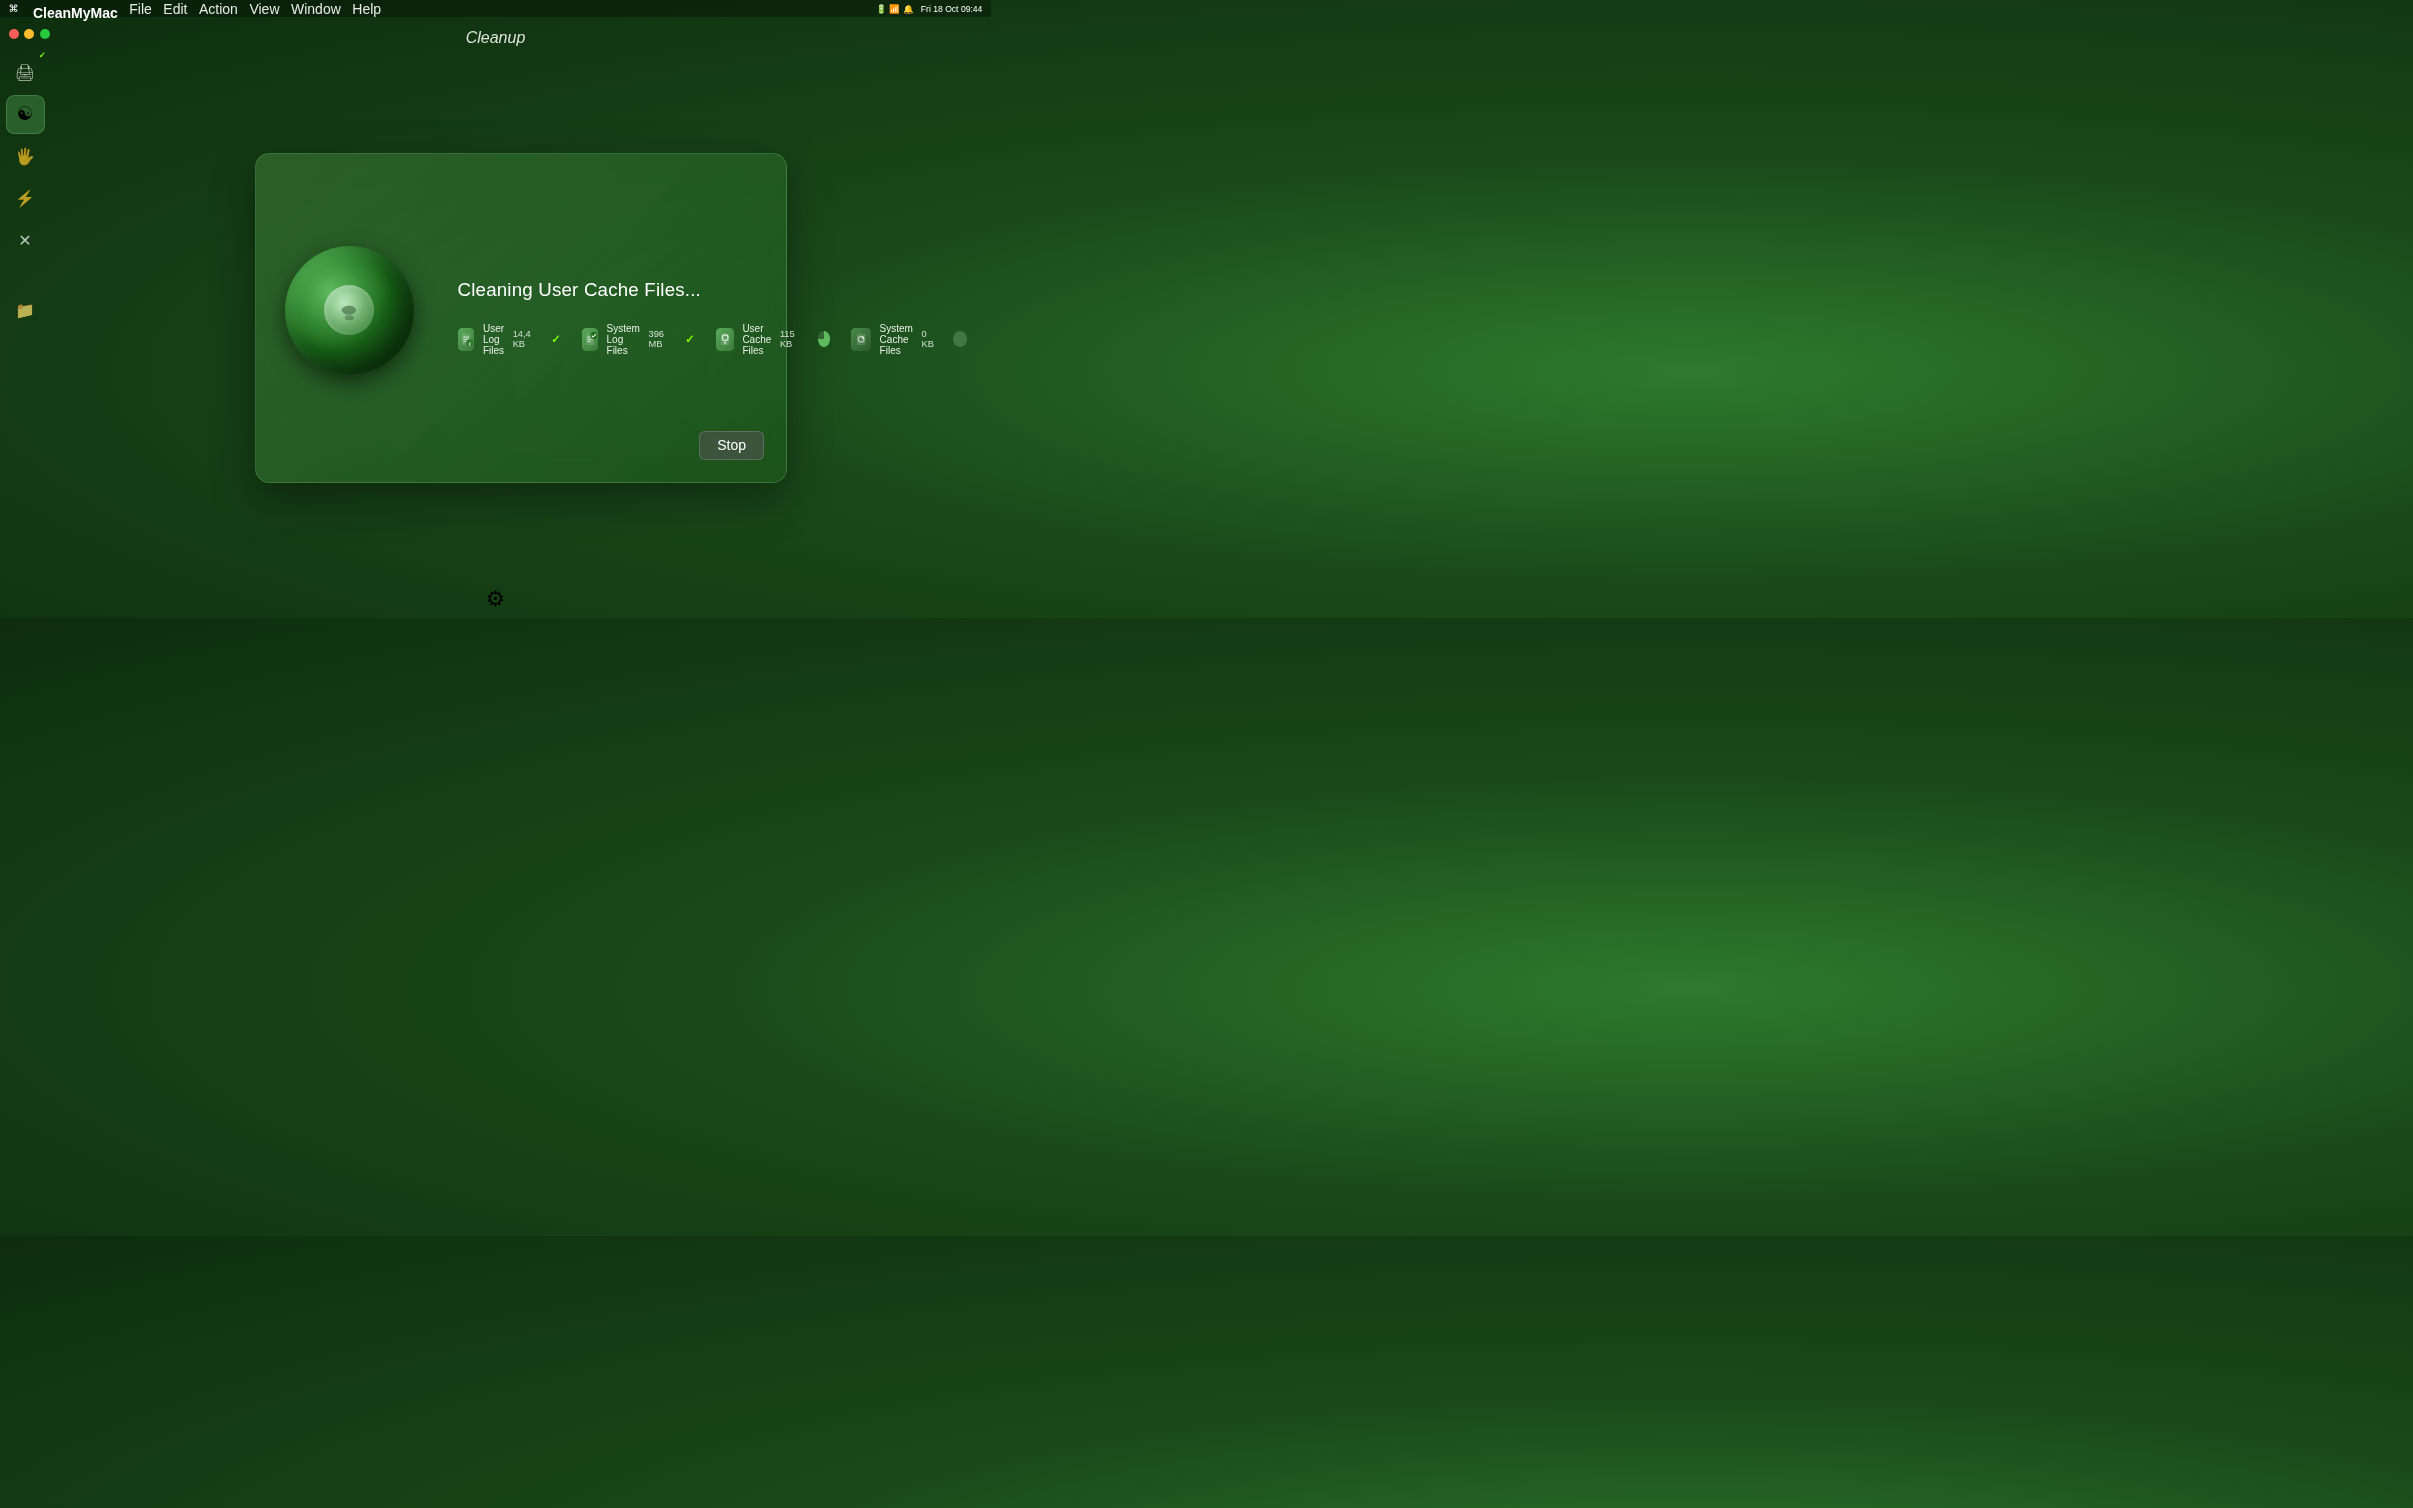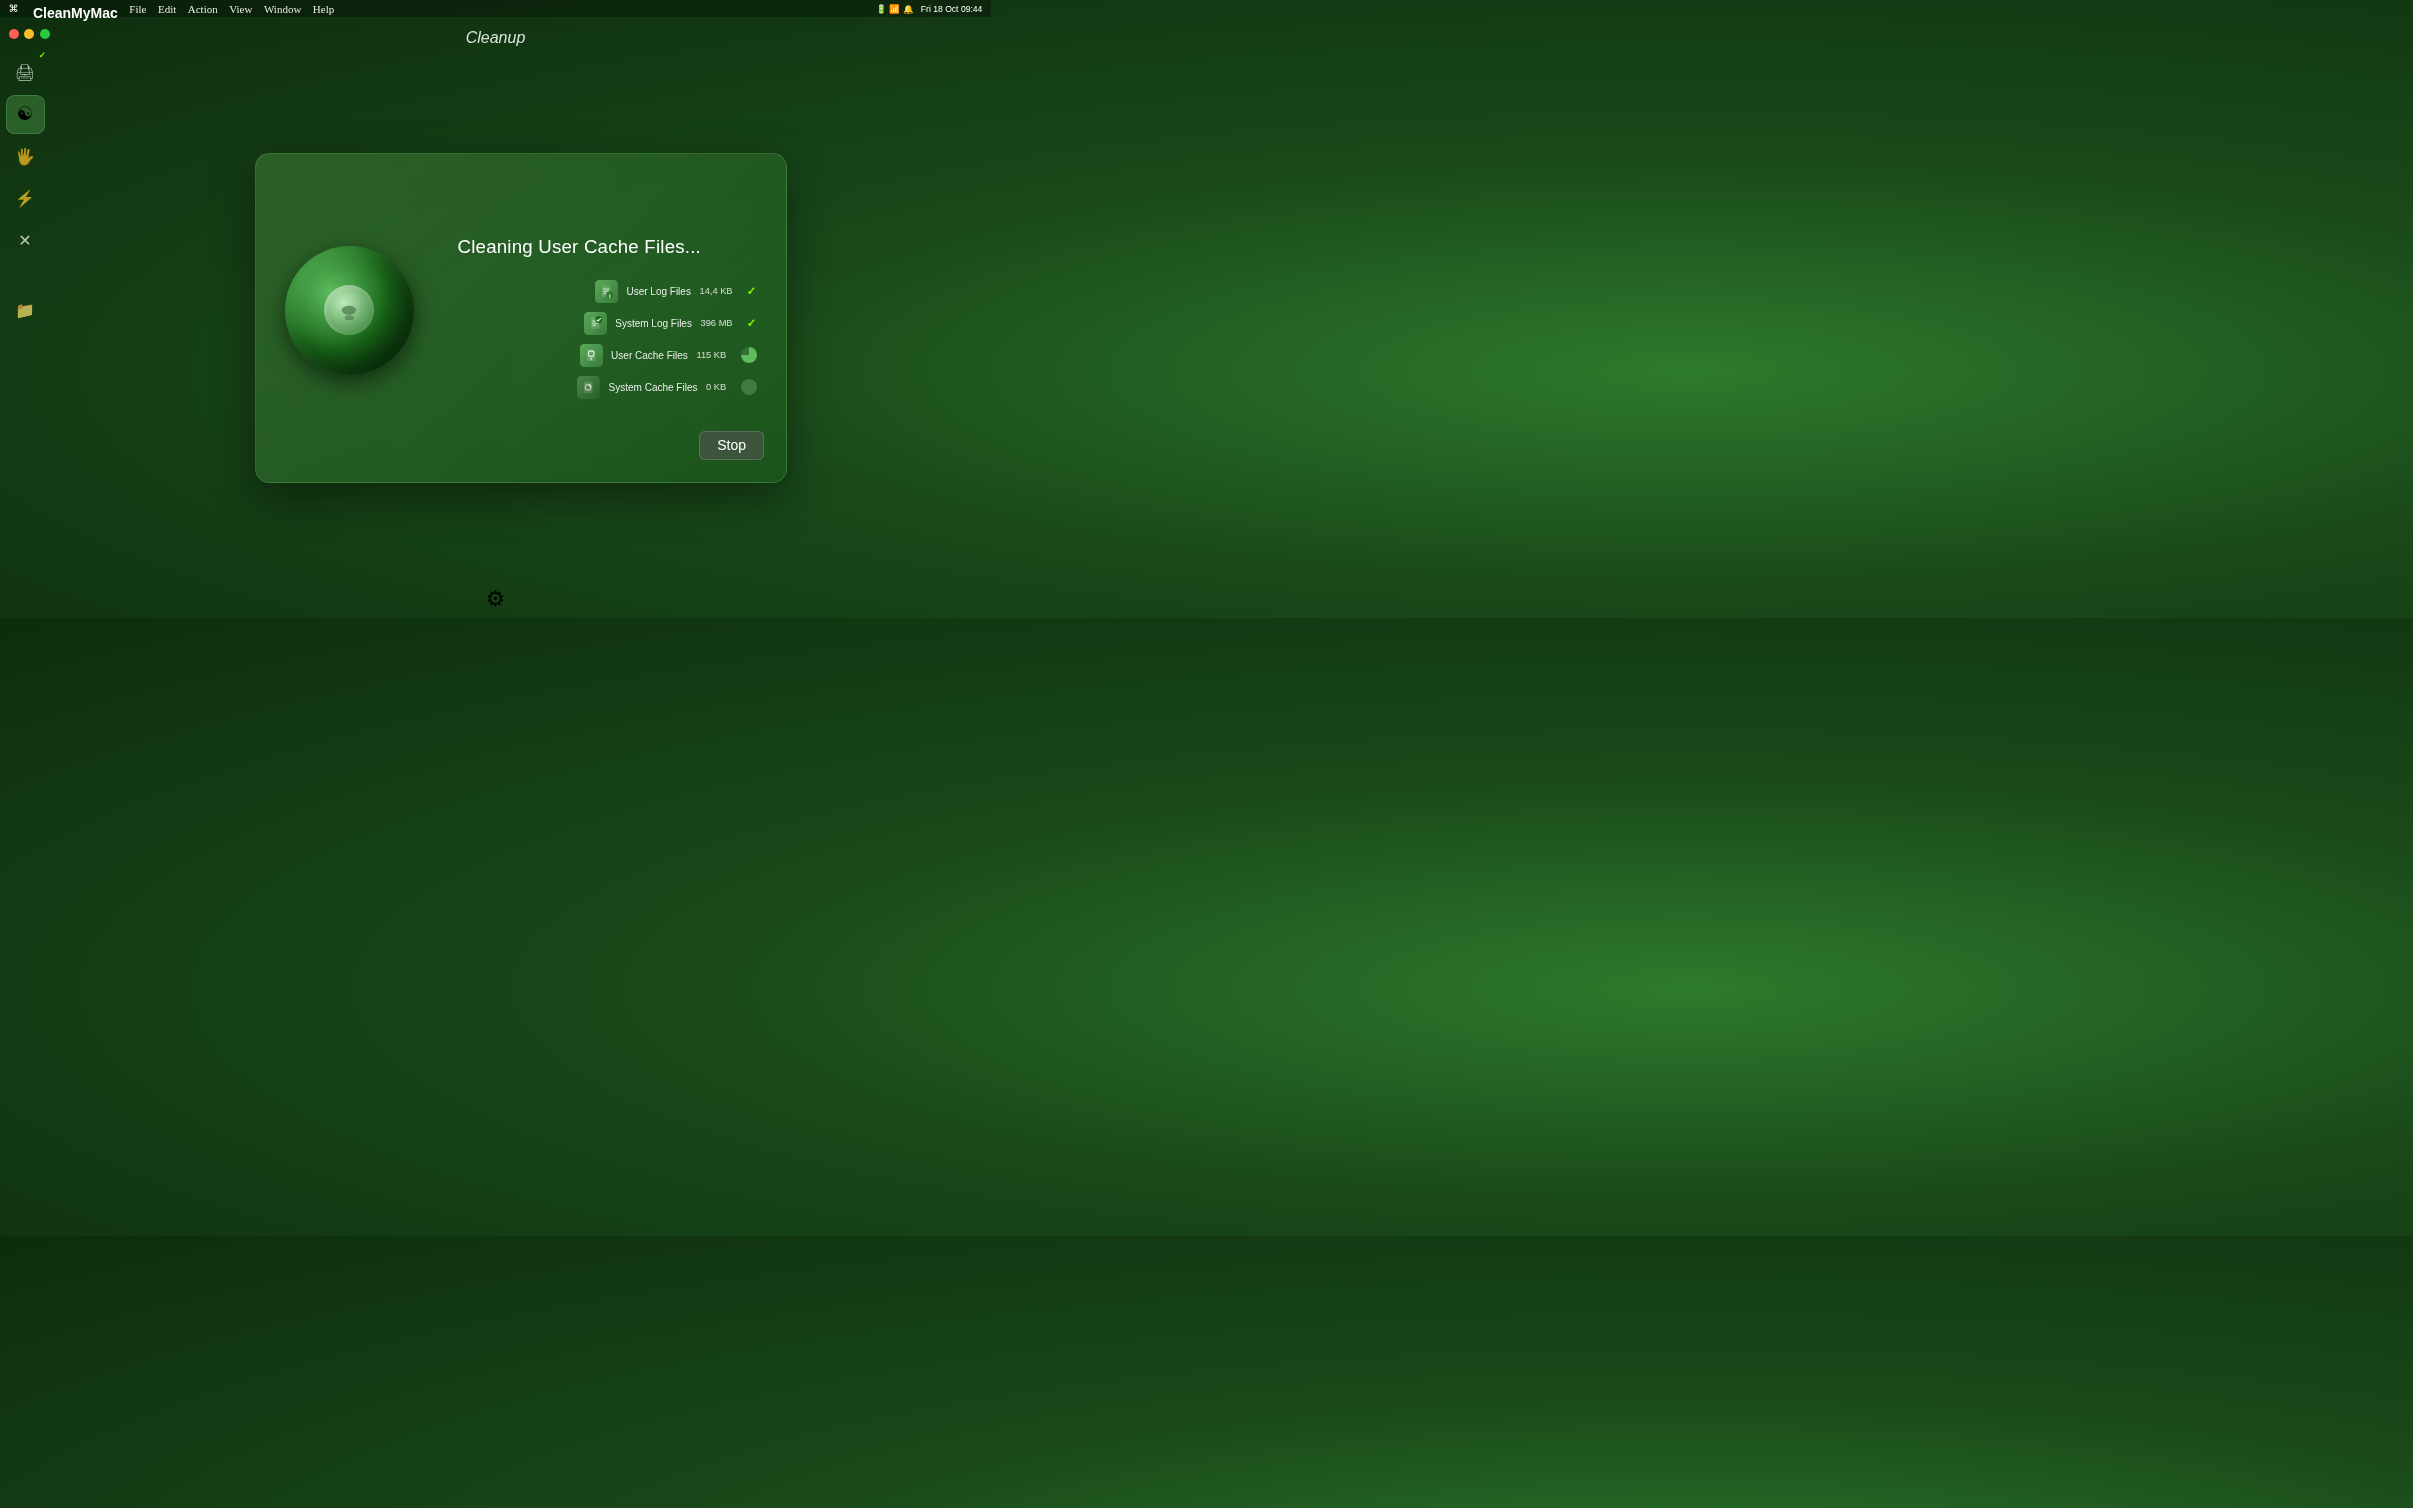--- a/index.html
+++ b/index.html
@@ -33,23 +33,22 @@
 
     .menubar-app-name {
       font-weight: 600;
       color: white;
       font-size: 14px;
       margin-top: 8px;
     }
 
     .menubar-item {
       color: white;
-      font-size: 11px;
+      font-size: 14px;
       opacity: 0.9;
-      font-family: Liberation Serif, serif;
     }
 
     .menubar-right {
       margin-left: auto;
       display: flex;
       align-items: center;
       gap: 7.2px;
       color: white;
       font-size: 8.6px;
     }
@@ -221,23 +220,22 @@
     .panel-title {
       font-size: 18.7px;
       font-weight: 300;
       color: white;
       margin-bottom: 21.5px;
       letter-spacing: 0.2px;
     }
 
     .clean-items {
       display: flex;
-      flex-direction: column;
-      gap: 9px;
-      align-items: flex-end;
+      flex-direction: row;
+      gap: 21px;
     }
 
     .clean-item {
       display: flex;
       align-items: center;
       gap: 8.6px;
     }
 
     .clean-item-name {
       flex: 1;

